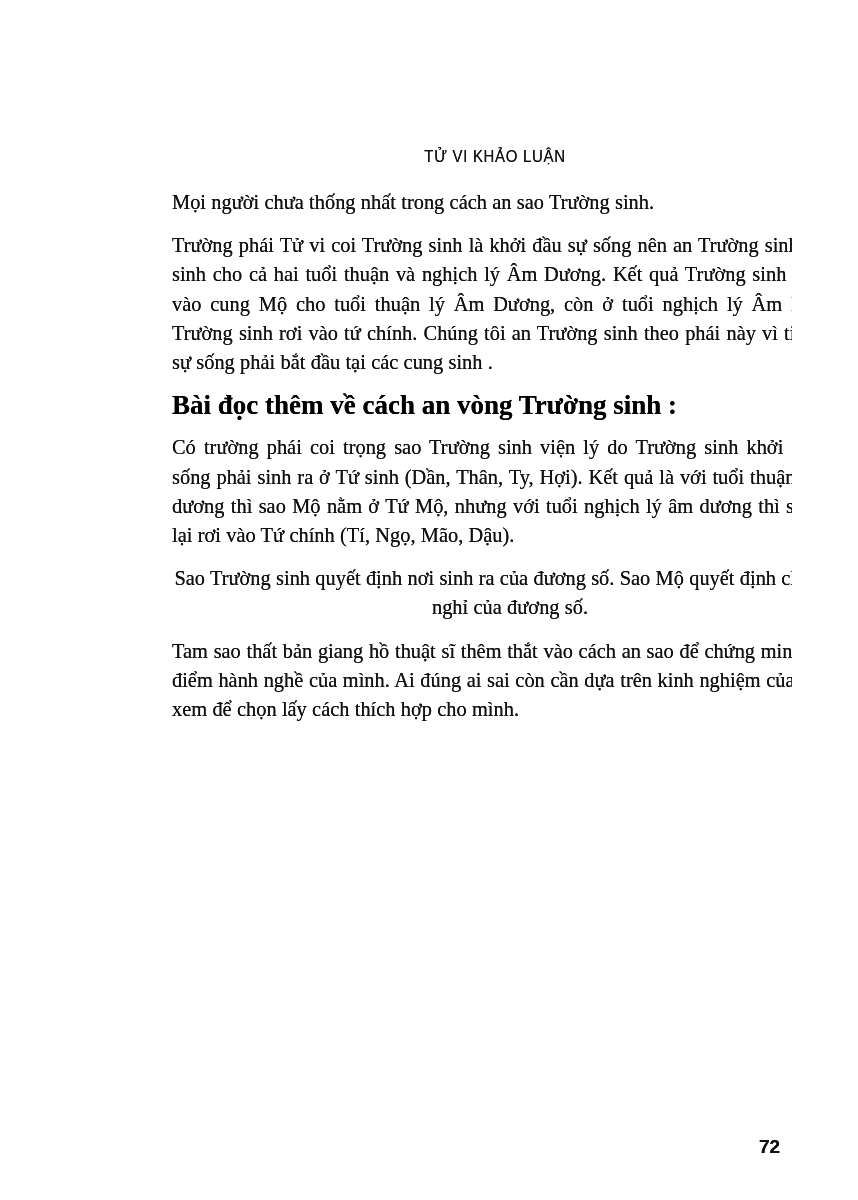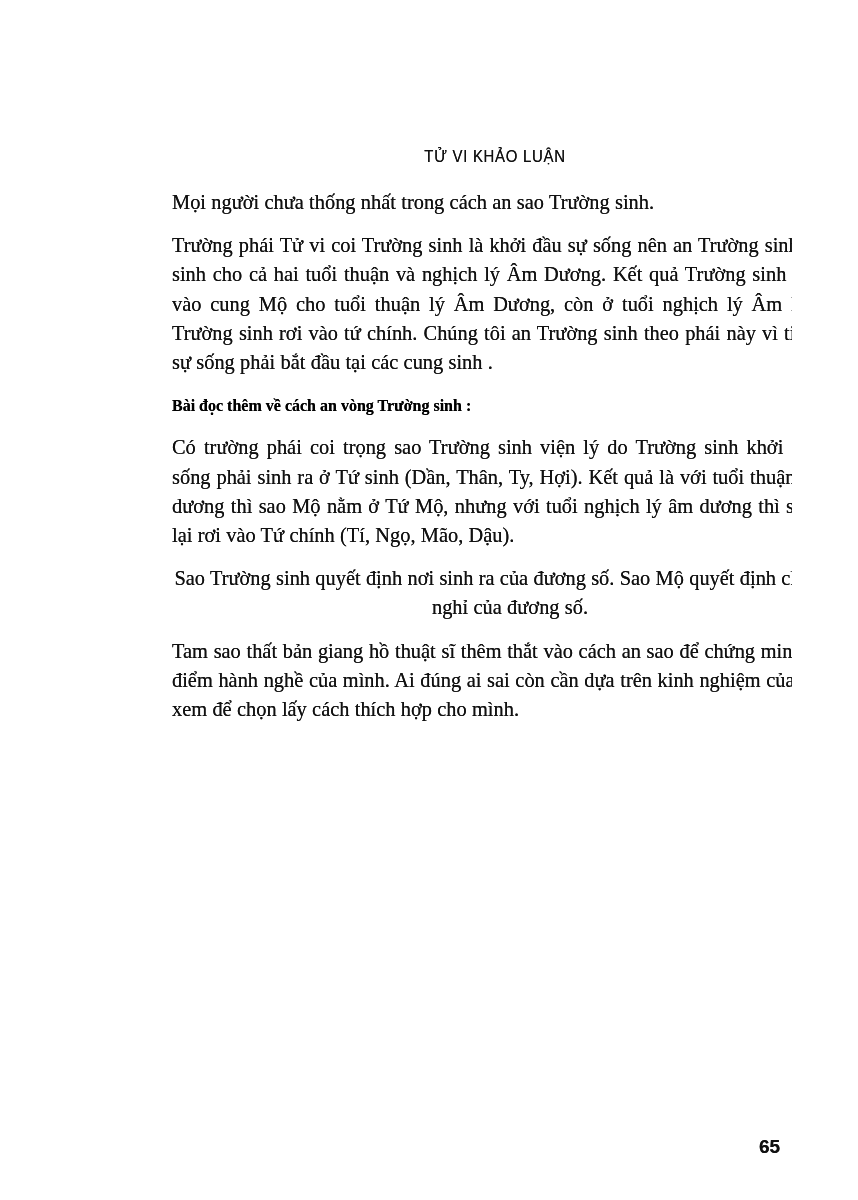--- a/index.html
+++ b/index.html
@@ -58,21 +58,21 @@
   .para:last-of-type {
     margin-bottom: 0;
   }
 
   
   .para, .heading, .running-head, .folio {
     text-shadow: 0 0 0.45px rgba(0,0,0,0.85);
   }
 
   .heading {
-    font-size: 16px;
+    font-size: 27px;
     line-height: 29.2px;
     font-weight: 700;
     margin: 0 0 13px 0;
     text-align: left;
     color: #000;
   }
 
   .para.semibold {
     font-weight: 600;
     text-align: left;
@@ -125,21 +125,21 @@
 
     <p class="para">Có trường phái coi trọng sao Trường sinh viện lý do Trường sinh khởi đầu sự sống  phải sinh ra ở Tứ sinh (Dần, Thân, Ty, Hợi). Kết quả là với tuổi thuận lý âm dương thì sao Mộ nằm ở Tứ Mộ, nhưng với tuổi nghịch lý âm dương thì sao Mộ lại rơi vào Tứ chính (Tí, Ngọ, Mão, Dậu).</p>
 
     <p class="para ragged">Sao Trường sinh quyết định nơi sinh ra của đương số. Sao Mộ quyết định chỗ yên nghỉ của đương số.</p>
 
 
     <p class="para">Tam sao thất bản giang hồ thuật sĩ thêm thắt vào cách an sao để chứng minh quan điểm hành nghề của mình. Ai đúng ai sai còn cần dựa trên kinh nghiệm của người xem để chọn lấy cách thích hợp cho mình.</p>
 
   </div>
 
-  <div class="folio">65</div>
+  <div class="folio">72</div>
 
   <span class="speck s1"></span>
   <span class="speck s2"></span>
   <span class="speck s3"></span>
   <span class="speck s4"></span>
   <span class="speck s5"></span>
 
 </div>
 
 </body></html>

